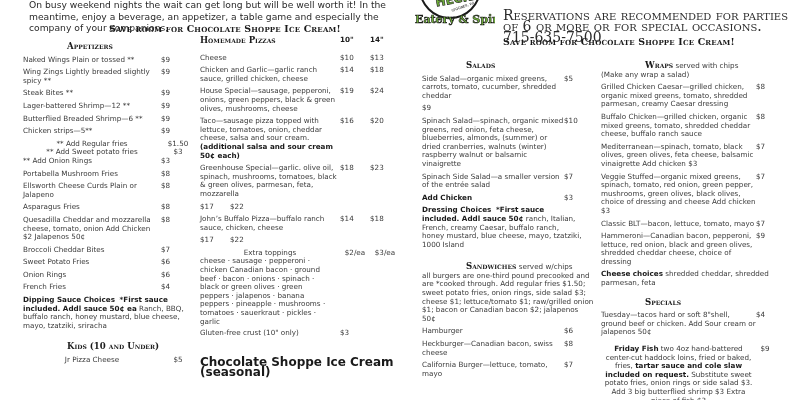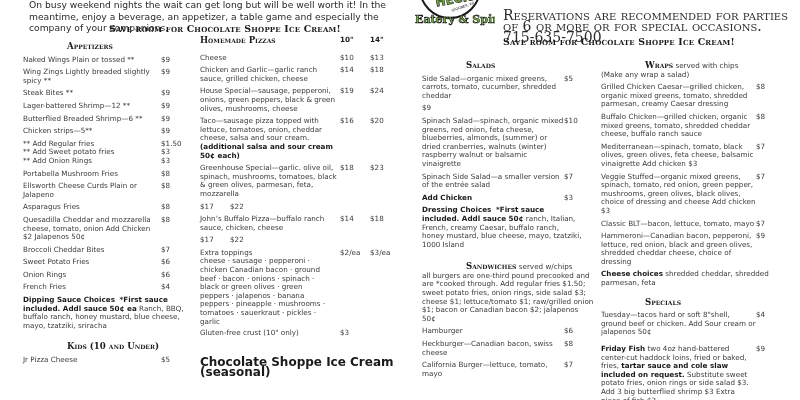--- a/index.html
+++ b/index.html
@@ -13,21 +13,21 @@
   .banner { position: absolute; font-family: "DejaVu Serif", serif; font-weight: bold; font-size: 9.4px; color: #1a1a1a; font-variant: small-caps; letter-spacing: 0.2px; white-space: nowrap; }
   .left .banner { left: 100px; top: 25px; }
   .right .banner { left: 103px; top: 38px; }
 
   .col { position: absolute; }
   .sec-title { font-family: "DejaVu Serif", serif; font-weight: bold; font-variant: small-caps; font-size: 8.6px; color: #1a1a1a; margin-bottom: 5px; margin-left: 44px; }
 
   .item { display: flex; margin-bottom: 4px; }
   .item .d { flex: 1; }
   .item .p { width: 34px; flex: none; white-space: nowrap; }
-  .item.tight { margin-bottom: 0; }
+  .item.tight { margin-bottom: 0; text-align: center; }
   .item .p2 { width: 30px; flex: none; white-space: nowrap; }
 
   b.bk { color: #1a1a1a; font-weight: bold; }
   .note { margin-bottom: 4px; }
 
   .logo { position: absolute; left: 5px; top: -22px; width: 90px; height: 55px; }
   .resv { position: absolute; left: 103px; top: 10px; width: 290px; font-variant: small-caps; font-size: 14px; line-height: 11px; color: #2a2a2a; font-family: "DejaVu Serif", serif; }
 </style>
 </head>
 <body>

